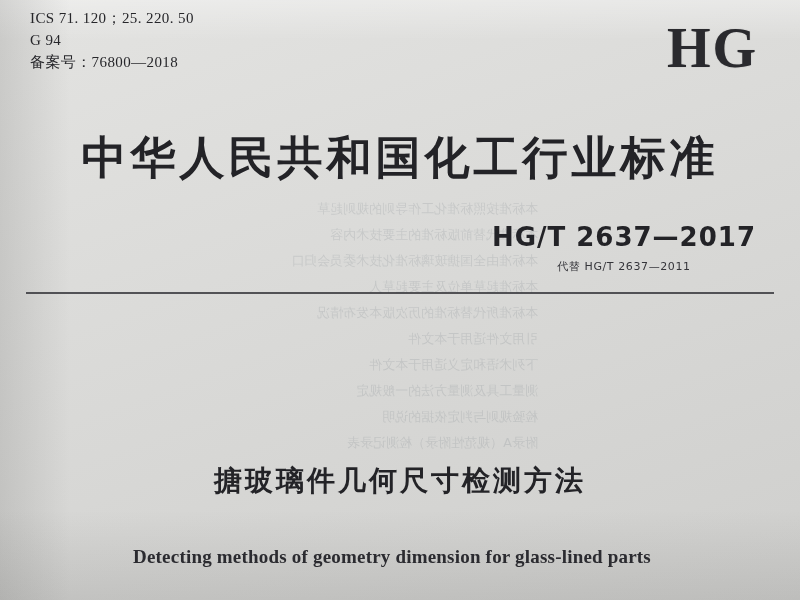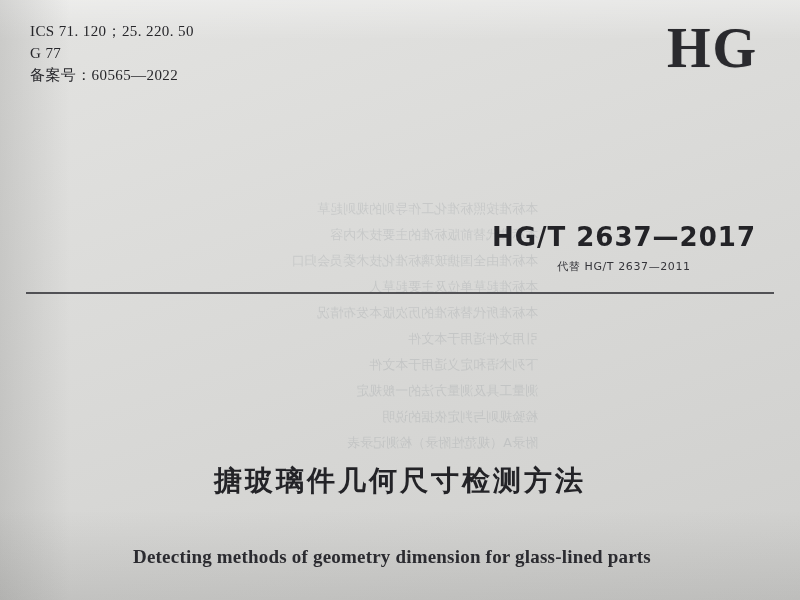--- a/index.html
+++ b/index.html
@@ -47,21 +47,20 @@
   
   .ics-block {
     position: absolute;
     left: 30px;
     top: 8px;
     color: #26262a;
     font-family: "Liberation Serif", serif;
     font-size: 15px;
     line-height: 1.45;
     letter-spacing: 0.4px;
-    margin-top: 13px;
   }
   .ics-line {
     white-space: nowrap;
   }
 
   
   .hg-logo {
     position: absolute;
     right: 42px;
     top: 22px;
@@ -169,26 +168,27 @@
 <body>
 
 <div class="page">
 
   <div class="paper-shade-top"></div>
   <div class="paper-shade-left"></div>
   <div class="paper-shade-bottom"></div>
 
   <div class="ics-block">
     <div class="ics-line">ICS 71. 120；25. 220. 50</div>
-    <div class="ics-line">G 77</div>
-    <div class="ics-line">备案号：60565—2022</div>
+    <div class="ics-line">G 94</div>
+    <div class="ics-line">备案号：76800—2018</div>
   </div>
 
   <div class="hg-logo">HG</div>
 
+  <div class="cn-main-title">中华人民共和国化工行业标准</div>
 
   <div class="std-number">
     <div class="num">HG/T 2637—2017</div>
     <div class="replaces">代替 HG/T 2637—2011</div>
   </div>
 
   <div class="divider"></div>
 
   <div class="ghost-layer">
     <div>本标准按照标准化工作导则的规则起草</div>

